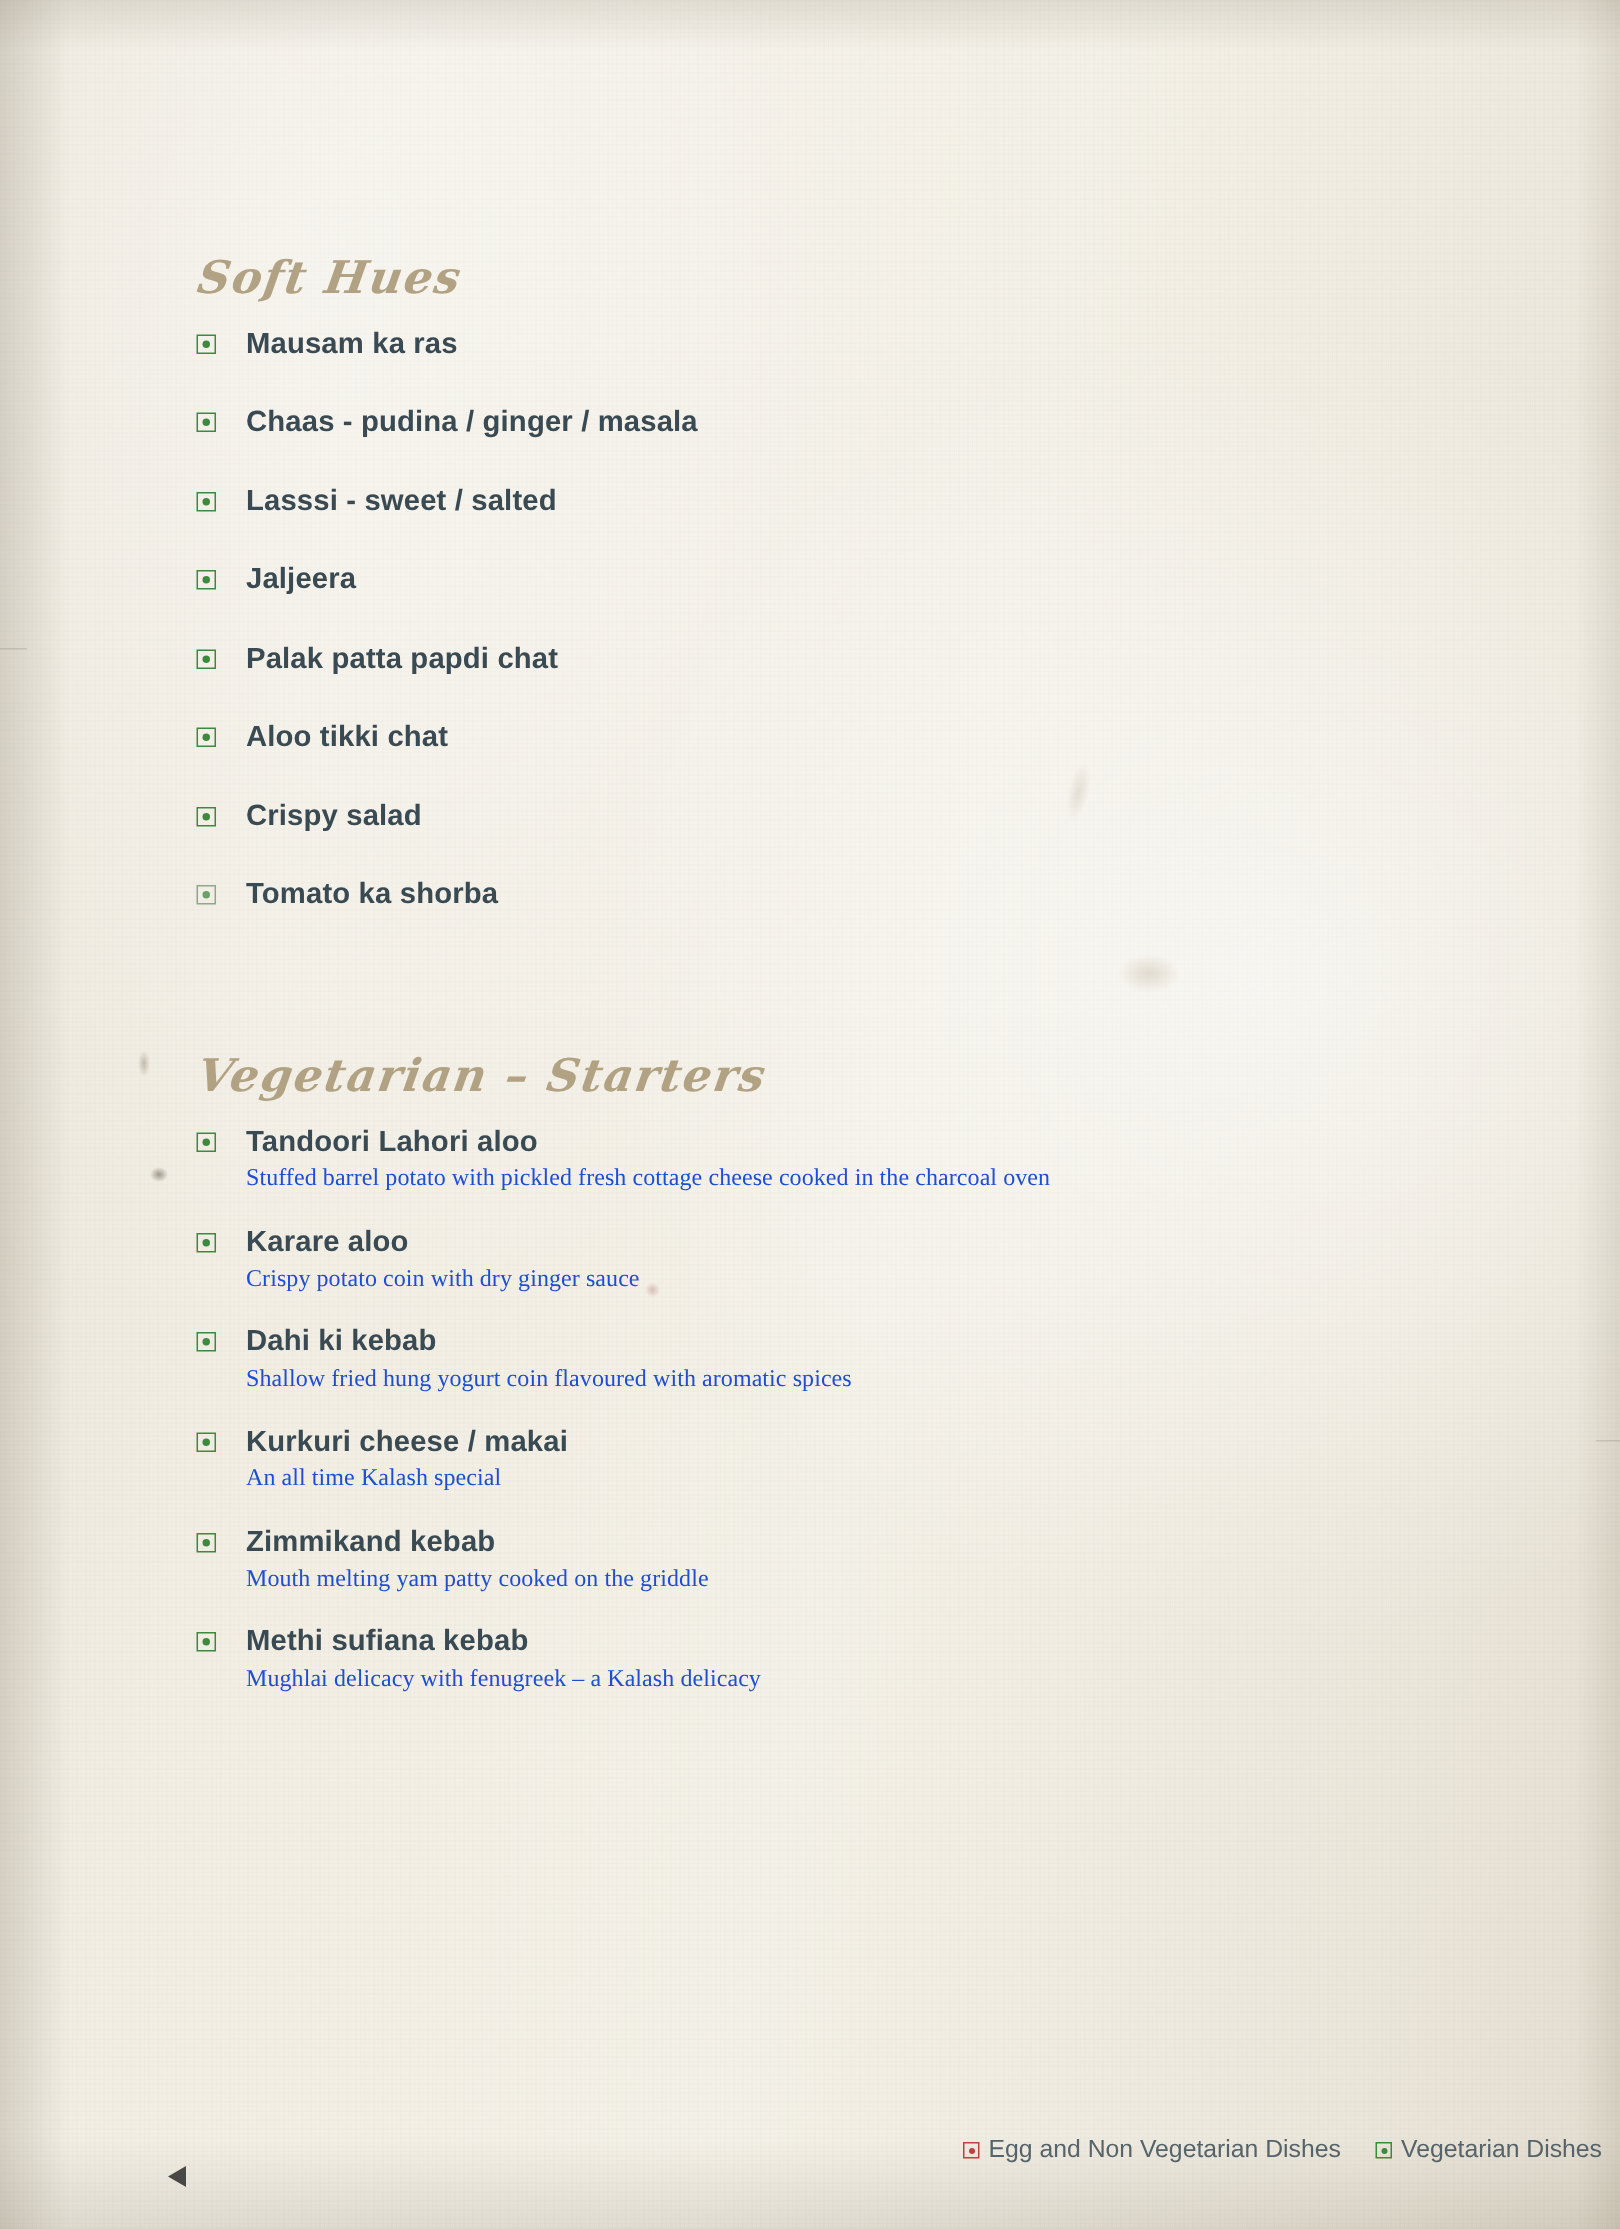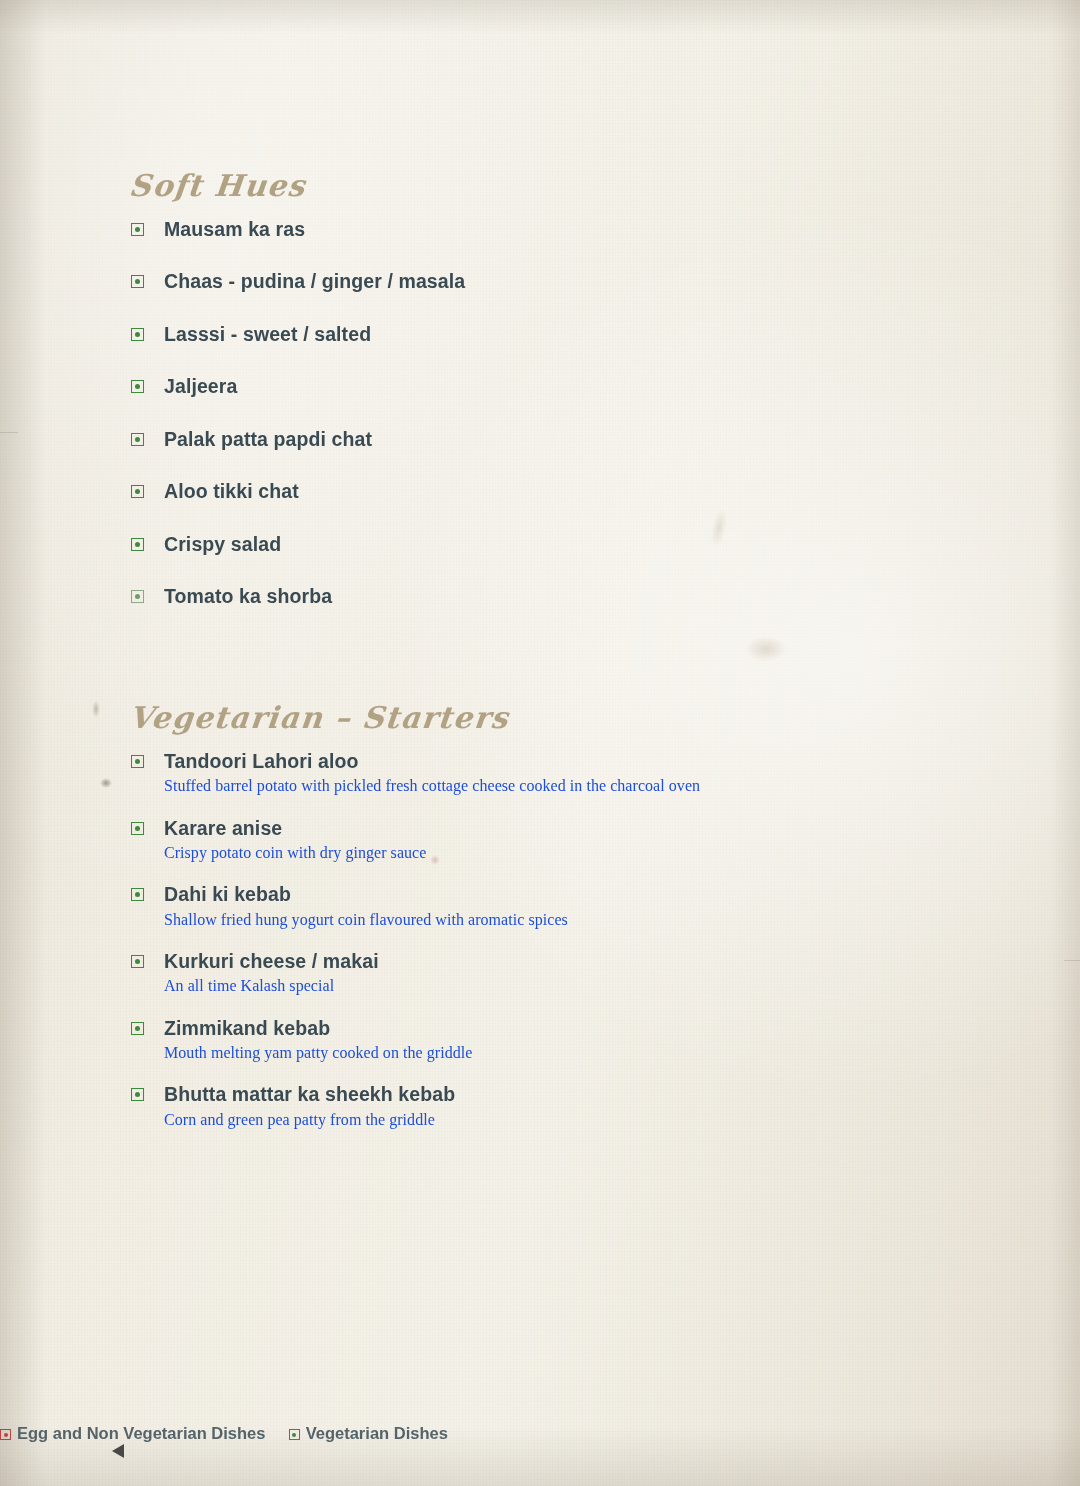--- a/index.html
+++ b/index.html
@@ -129,25 +129,24 @@
 
   
   #section-soft-hues .item { margin-bottom: 31px; }
   #section-starters .item { margin-bottom: 22px; }
 
   .footer {
     position: absolute;
     left: 0;
     top: 1424px;
     width: 1068px;
-    text-align: left;
+    text-align: right;
     font-family: "Liberation Sans", sans-serif;
     font-size: 16.5px;
     color: #55646a;
-    font-weight: bold;
   }
   .footer .legend {
     display: inline-block;
     white-space: nowrap;
   }
   .legend-box {
     display: inline-block;
     width: 11px; height: 11px;
     box-sizing: border-box;
     position: relative;
@@ -244,42 +243,42 @@
   <div class="section" id="section-starters" style="top: 700px;">
     <h2 class="section-title">Vegetarian – Starters</h2>
 
     <div class="item">
       <span class="marker"></span>
       <div class="item-name">Tandoori Lahori aloo</div>
       <div class="item-desc">Stuffed barrel potato with pickled fresh cottage cheese cooked in the charcoal oven</div>
     </div>
     <div class="item">
       <span class="marker"></span>
-      <div class="item-name">Karare anise</div>
+      <div class="item-name">Karare aloo</div>
       <div class="item-desc">Crispy potato coin with dry ginger sauce</div>
     </div>
     <div class="item">
       <span class="marker"></span>
       <div class="item-name">Dahi ki kebab</div>
       <div class="item-desc">Shallow fried hung yogurt coin flavoured with aromatic spices</div>
     </div>
     <div class="item">
       <span class="marker"></span>
       <div class="item-name">Kurkuri cheese / makai</div>
       <div class="item-desc">An all time Kalash special</div>
     </div>
     <div class="item">
       <span class="marker"></span>
       <div class="item-name">Zimmikand kebab</div>
       <div class="item-desc">Mouth melting yam patty cooked on the griddle</div>
     </div>
     <div class="item">
       <span class="marker"></span>
-      <div class="item-name">Bhutta mattar ka sheekh kebab</div>
-      <div class="item-desc">Corn and green pea patty from the griddle</div>
+      <div class="item-name">Methi sufiana kebab</div>
+      <div class="item-desc">Mughlai delicacy with fenugreek – a Kalash delicacy</div>
     </div>
   </div>
 
   <div class="footer">
     <span class="legend">
       <span class="legend-box nonveg"></span><span>Egg and Non Vegetarian Dishes</span>
     </span>
     <span class="legend-sep"></span>
     <span class="legend">
       <span class="legend-box veg"></span><span>Vegetarian Dishes</span>

